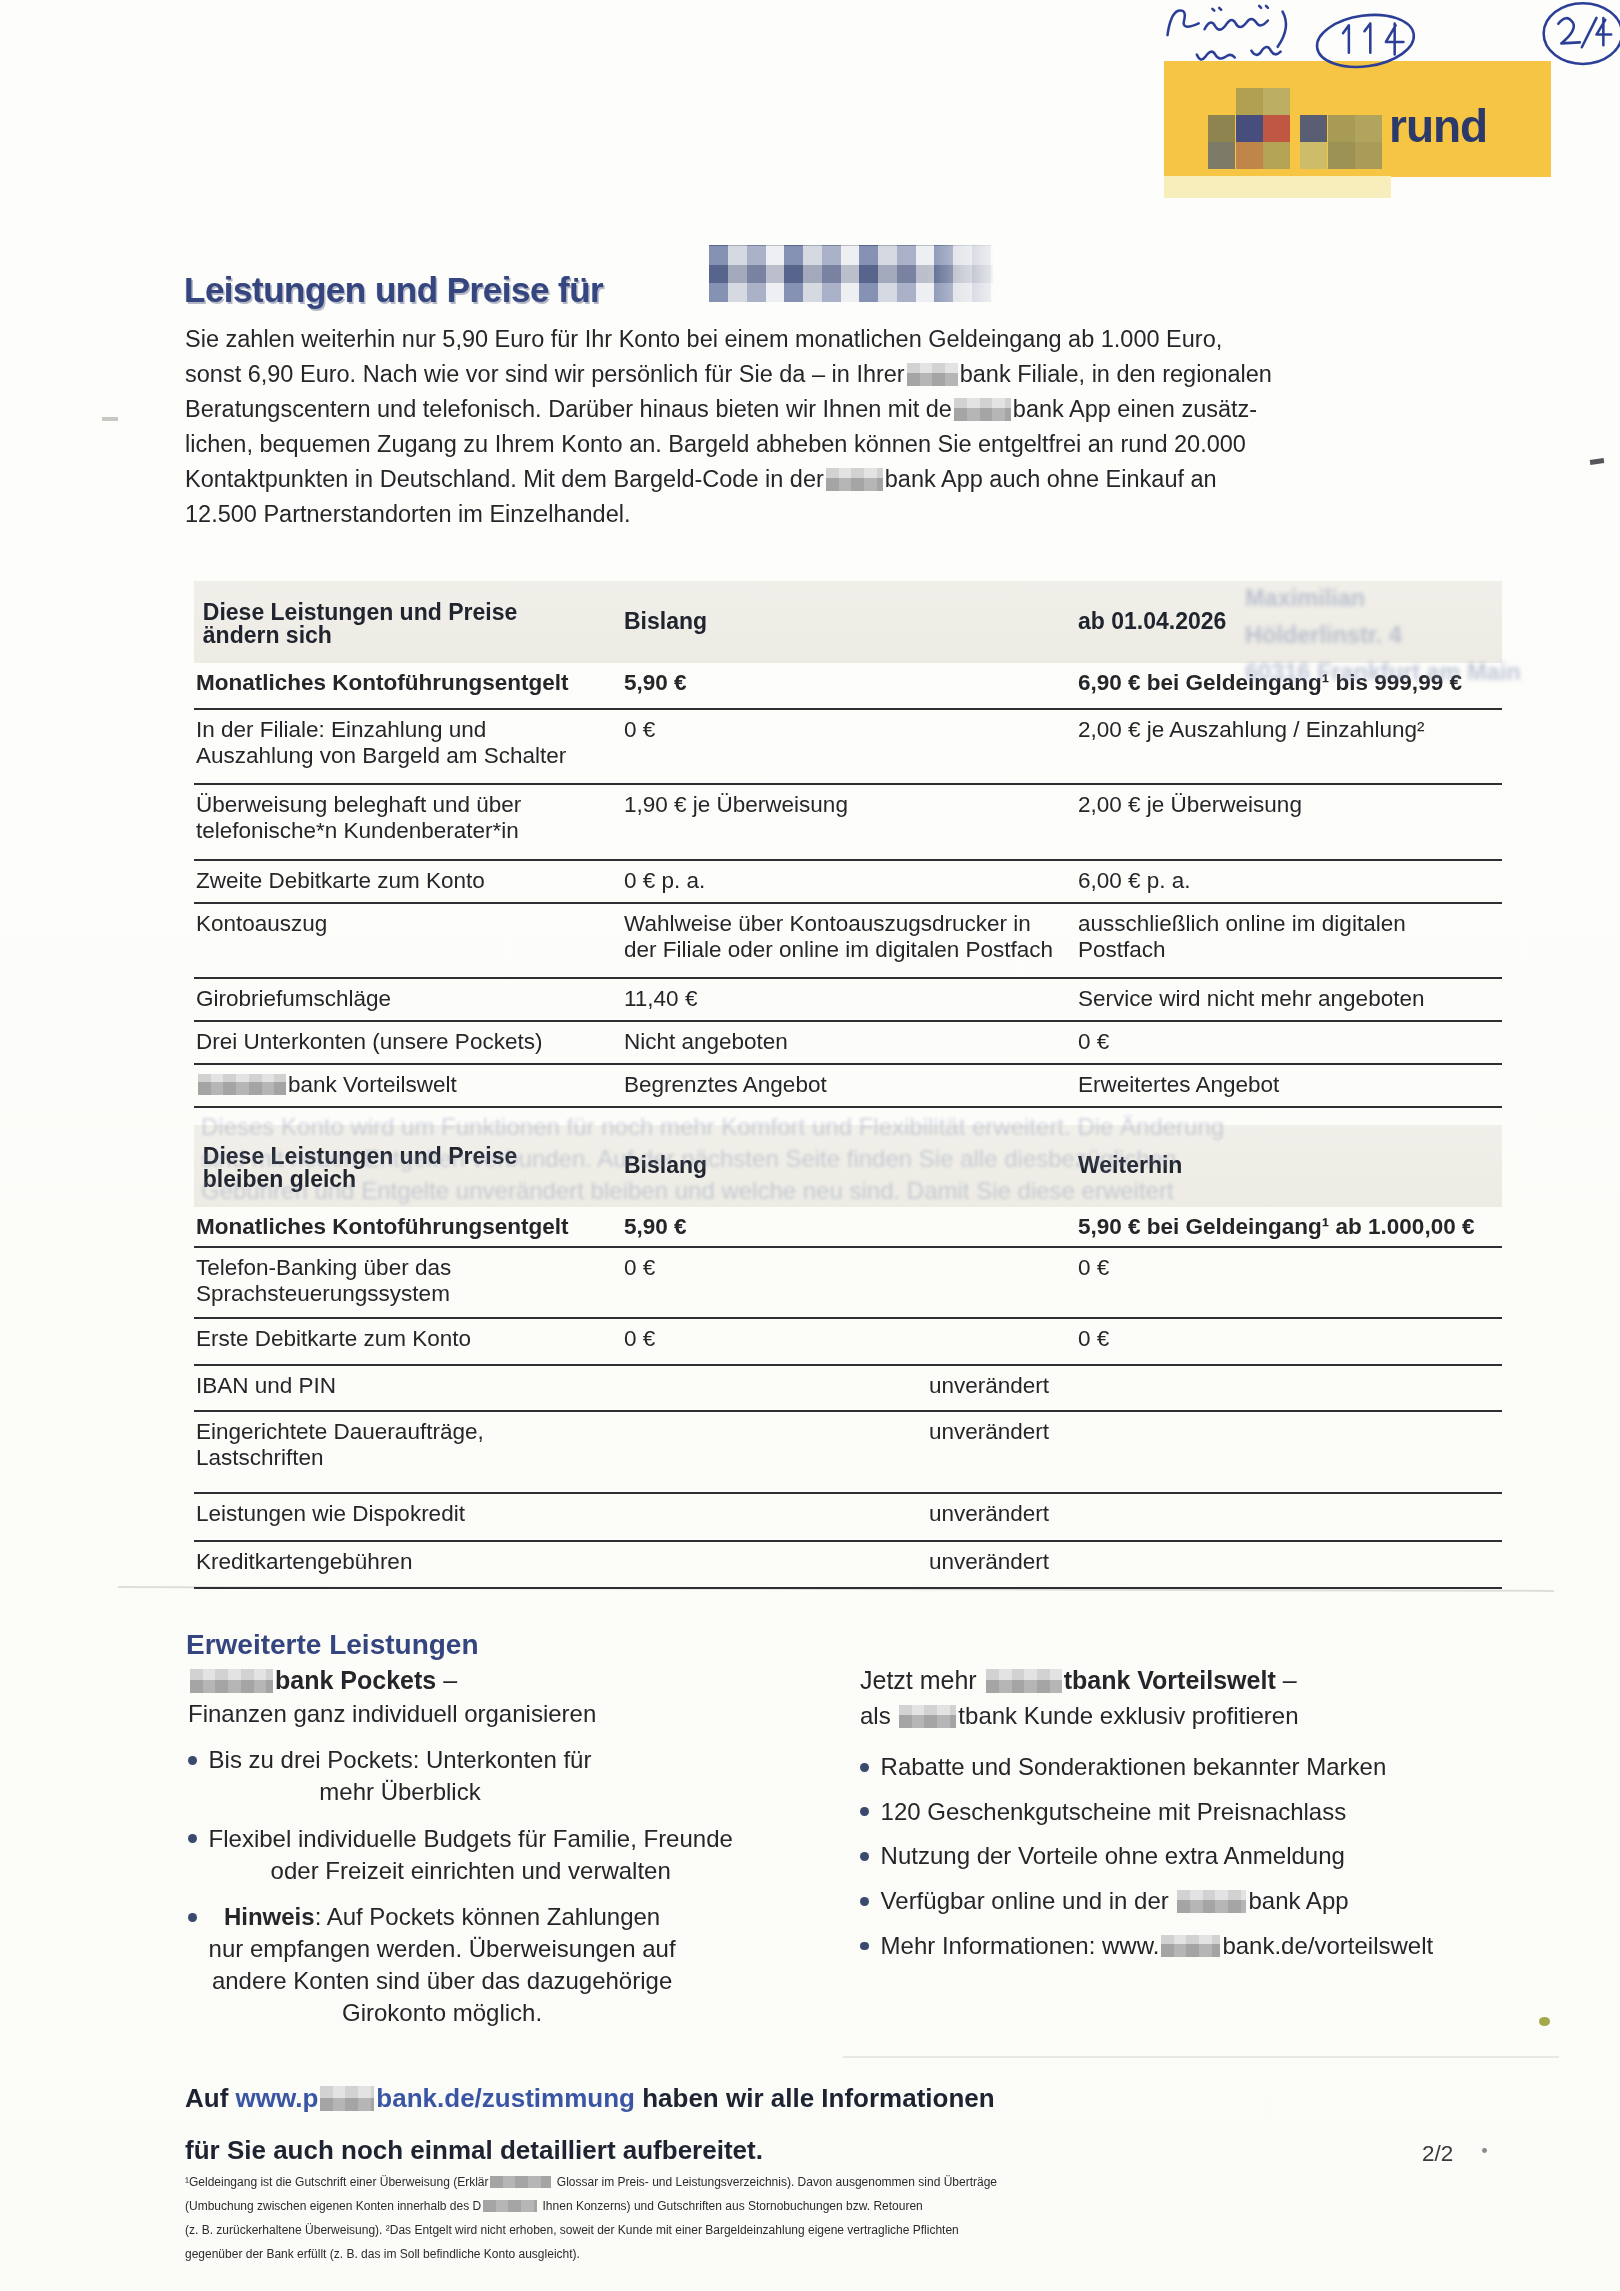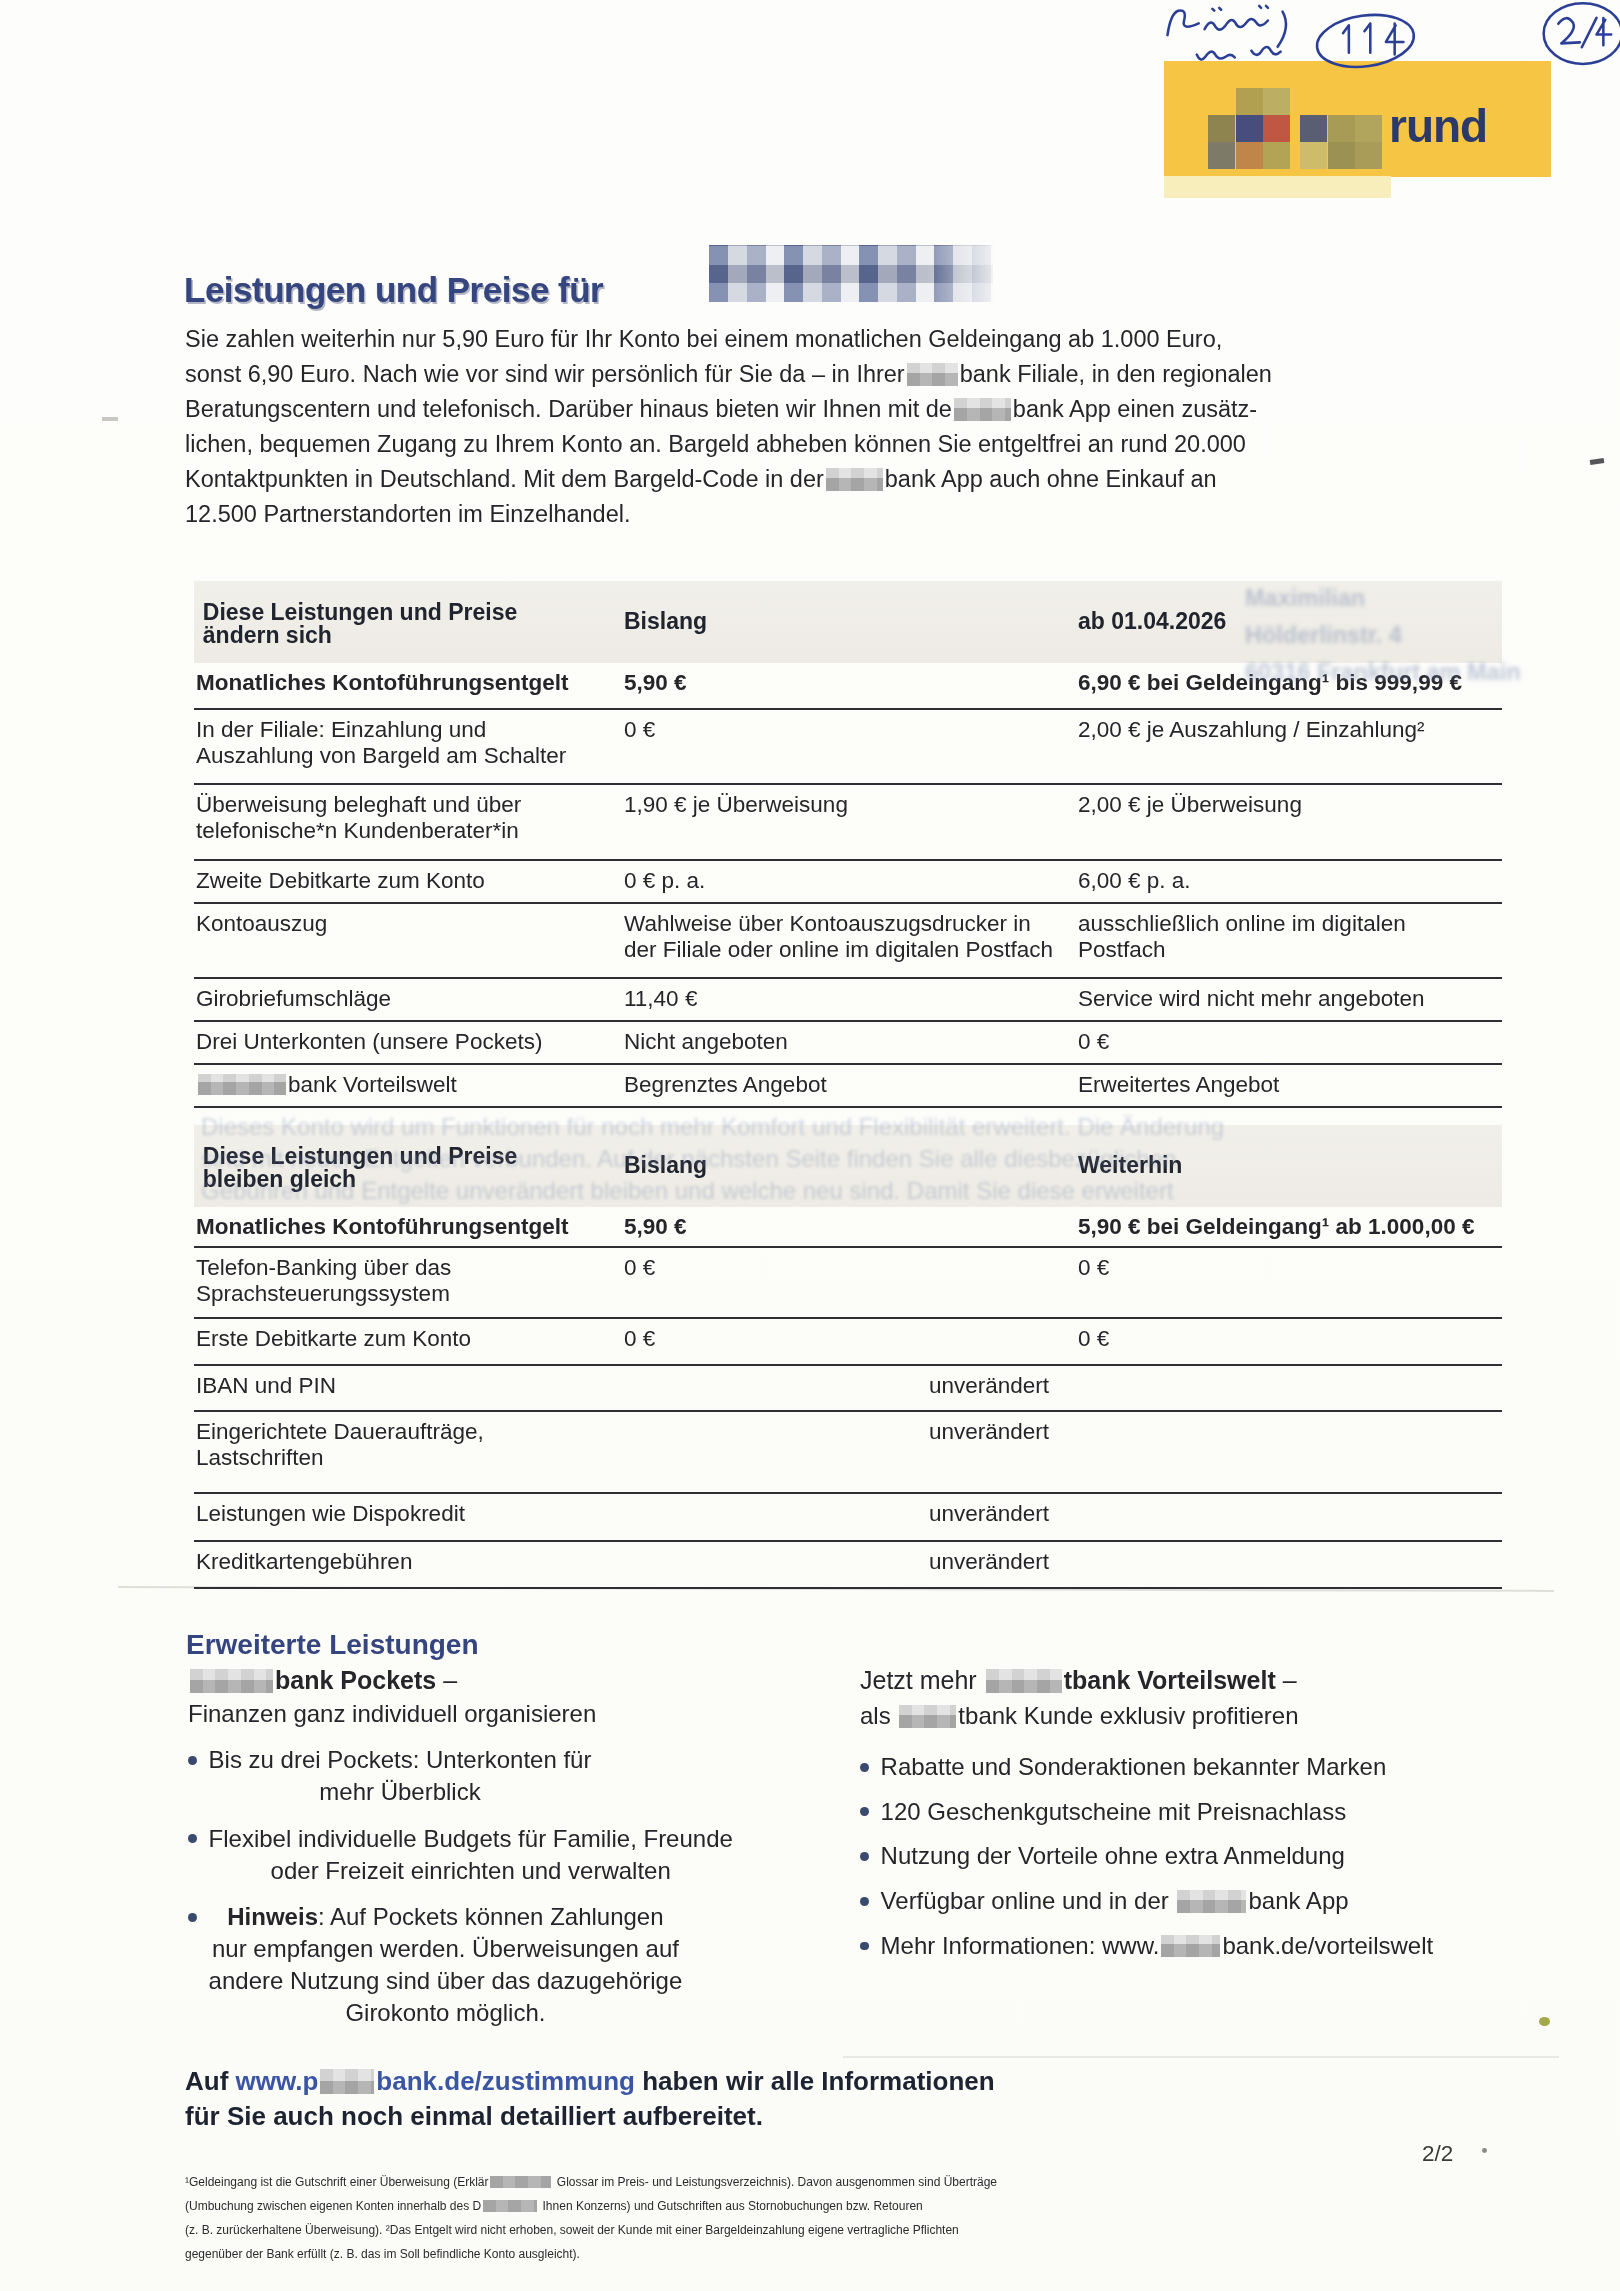--- a/index.html
+++ b/index.html
@@ -64,21 +64,21 @@
   .sec-head{position:absolute;left:186px;top:1606px;font-size:28px;font-weight:bold;color:var(--brand-navy);}
   .col-head{position:absolute;font-size:25px;line-height:33px;white-space:nowrap;}
   .col-sub{position:absolute;font-size:24px;line-height:31px;white-space:nowrap;}
   .blist{position:absolute;font-size:24px;line-height:32px;}
   .bitem{display:flex;margin-bottom:12.7px;}
   .bitem .dot{flex:0 0 8.8px;width:8.8px;height:8.8px;border-radius:50%;background:#3a4a6e;margin:11.8px 11.8px 0 0;}
   .bitem .btxt div{white-space:nowrap;text-align:center;}
   .blist.left .bitem{margin-bottom:14.7px;}
   
   .closing{position:absolute;left:185px;top:2064px;font-size:26px;line-height:35px;font-weight:bold;color:#1d2331;}
-  .closing div{white-space:nowrap;}
+  .closing div{white-space:nowrap;margin-top:17px;}
   .lnk{color:var(--link-blue);}
   
   .footnotes{position:absolute;left:185px;top:2170px;font-size:12px;line-height:24px;color:#2b2b2e;}
   .footnotes div{white-space:nowrap;}
   .page-num{position:absolute;left:1422px;top:2141px;font-size:22.5px;color:#3a3a3a;}
   
   .ghost{position:absolute;z-index:3;pointer-events:none;color:#7787ad;filter:blur(2px);}
   .ghost-address{left:1245px;top:580px;font-size:23.5px;font-weight:600;line-height:37px;opacity:.45;}
   .ghost-paragraph{left:201px;top:1111px;font-size:24px;font-weight:500;line-height:32px;opacity:.34;filter:blur(1.6px);}
   .ghost div{white-space:nowrap;}
@@ -244,21 +244,21 @@
         <div class="btxt">
           <div><span>Flexibel individuelle Budgets für Familie, Freunde</span></div>
           <div><span>oder Freizeit einrichten und verwalten</span></div>
         </div>
       </div>
       <div class="bitem">
         <span class="dot"></span>
         <div class="btxt">
           <div><b>Hinweis</b><span>: Auf Pockets können Zahlungen</span></div>
           <div><span>nur empfangen werden. Überweisungen auf</span></div>
-          <div><span>andere Nutzung sind über das dazugehörige</span></div>
+          <div><span>andere Konten sind über das dazugehörige</span></div>
           <div><span>Girokonto möglich.</span></div>
         </div>
       </div>
     </div>
 
   <div class="col-head" style="left:860px;top:1664px;"><span>Jetzt mehr </span><span class="rx" style="width: 76px;"></span><b>tbank Vorteilswelt</b><span> –</span></div>
   <div class="col-sub" style="left:860px;top:1700px;"><span>als </span><span class="rx" style="width: 57px;"></span><span>tbank Kunde exklusiv profitieren</span></div>
   <div class="blist" style="left:860px;top:1751px;width:686px;">
       <div class="bitem">
         <span class="dot"></span>

